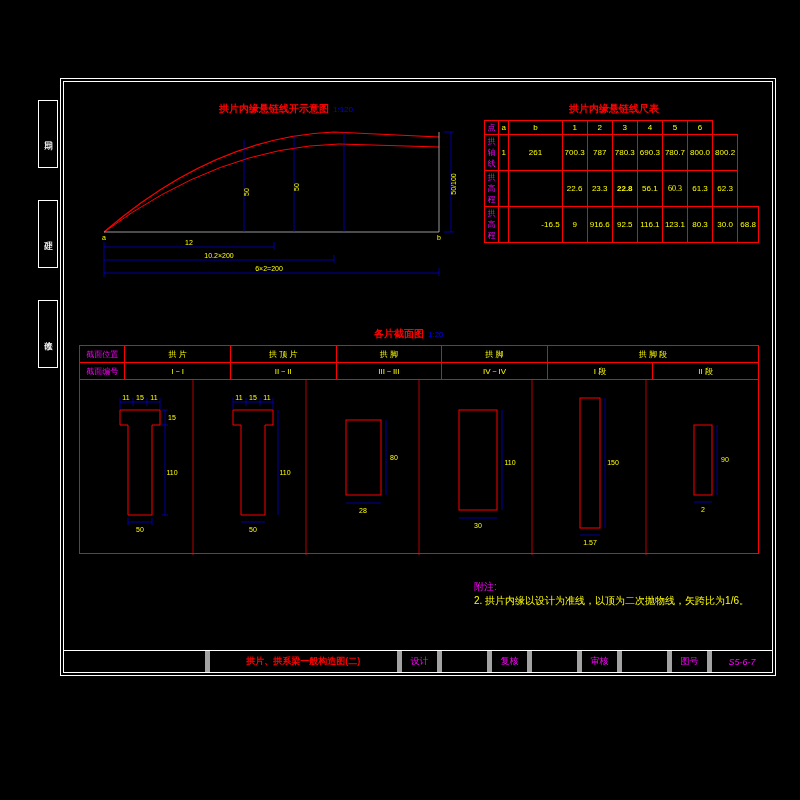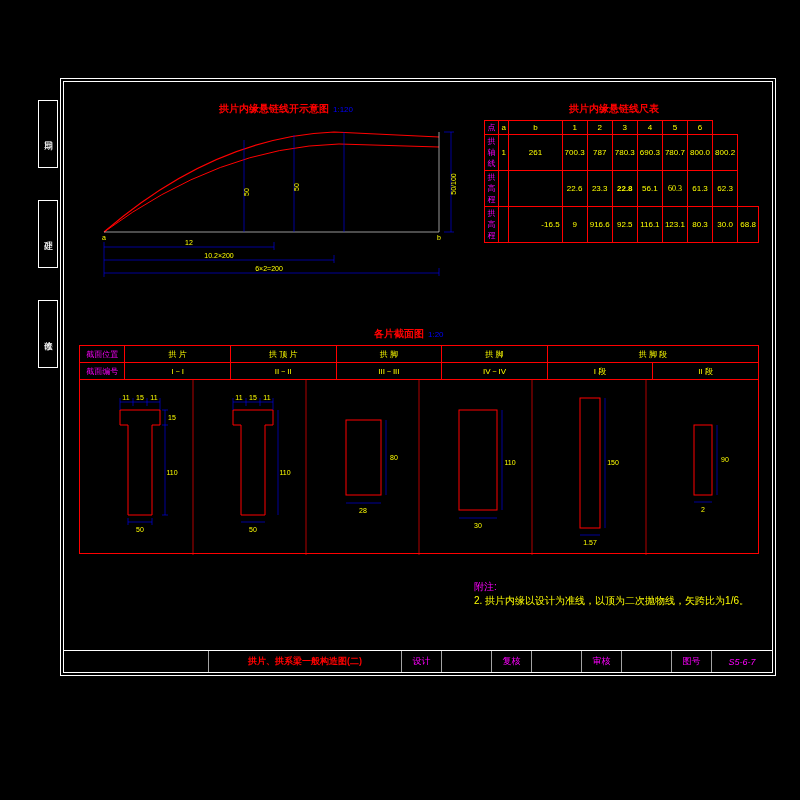--- a/index.html
+++ b/index.html
@@ -12,21 +12,21 @@
   .scale{color:#00f;font-size:8px;font-weight:normal;margin-left:4px}
   svg{position:absolute}
   .tbl{position:absolute;border-collapse:collapse;color:#ff0}
   .tbl td{border:1px solid #f00;font-size:8px;text-align:center;padding:1px 2px;height:14px}
   .tbl .hdr{color:#f0f;font-size:8px}
   .secBox{position:absolute;border:1px solid #f00}
   .note{position:absolute;font-size:10px}
   .note .h{color:#f0f}
   .note .b{color:#ff0}
   .tblock{position:absolute;bottom:0;left:0;right:0;height:22px;display:flex;border-top:1px solid #fff}
-  .tblock div{border-right:1px solid #a3a3a3;font-size:9px;display:flex;align-items:center;justify-content:center;color:#f0f}
+  .tblock div{border-right:5px solid #a3a3a3;font-size:9px;display:flex;align-items:center;justify-content:center;color:#f0f}
   .dim{stroke:#00f;stroke-width:0.6;fill:none}
   .dimtxt{fill:#ff0;font-size:7px;text-anchor:middle}
   .cross{fill:#ff0;font-size:7px;text-anchor:middle}
 </style>
 </head>
 <body>
 
 <div class="tab" style="top:100px">日期</div>
 <div class="tab" style="top:200px">处理</div>
 <div class="tab" style="top:300px">修改</div>

